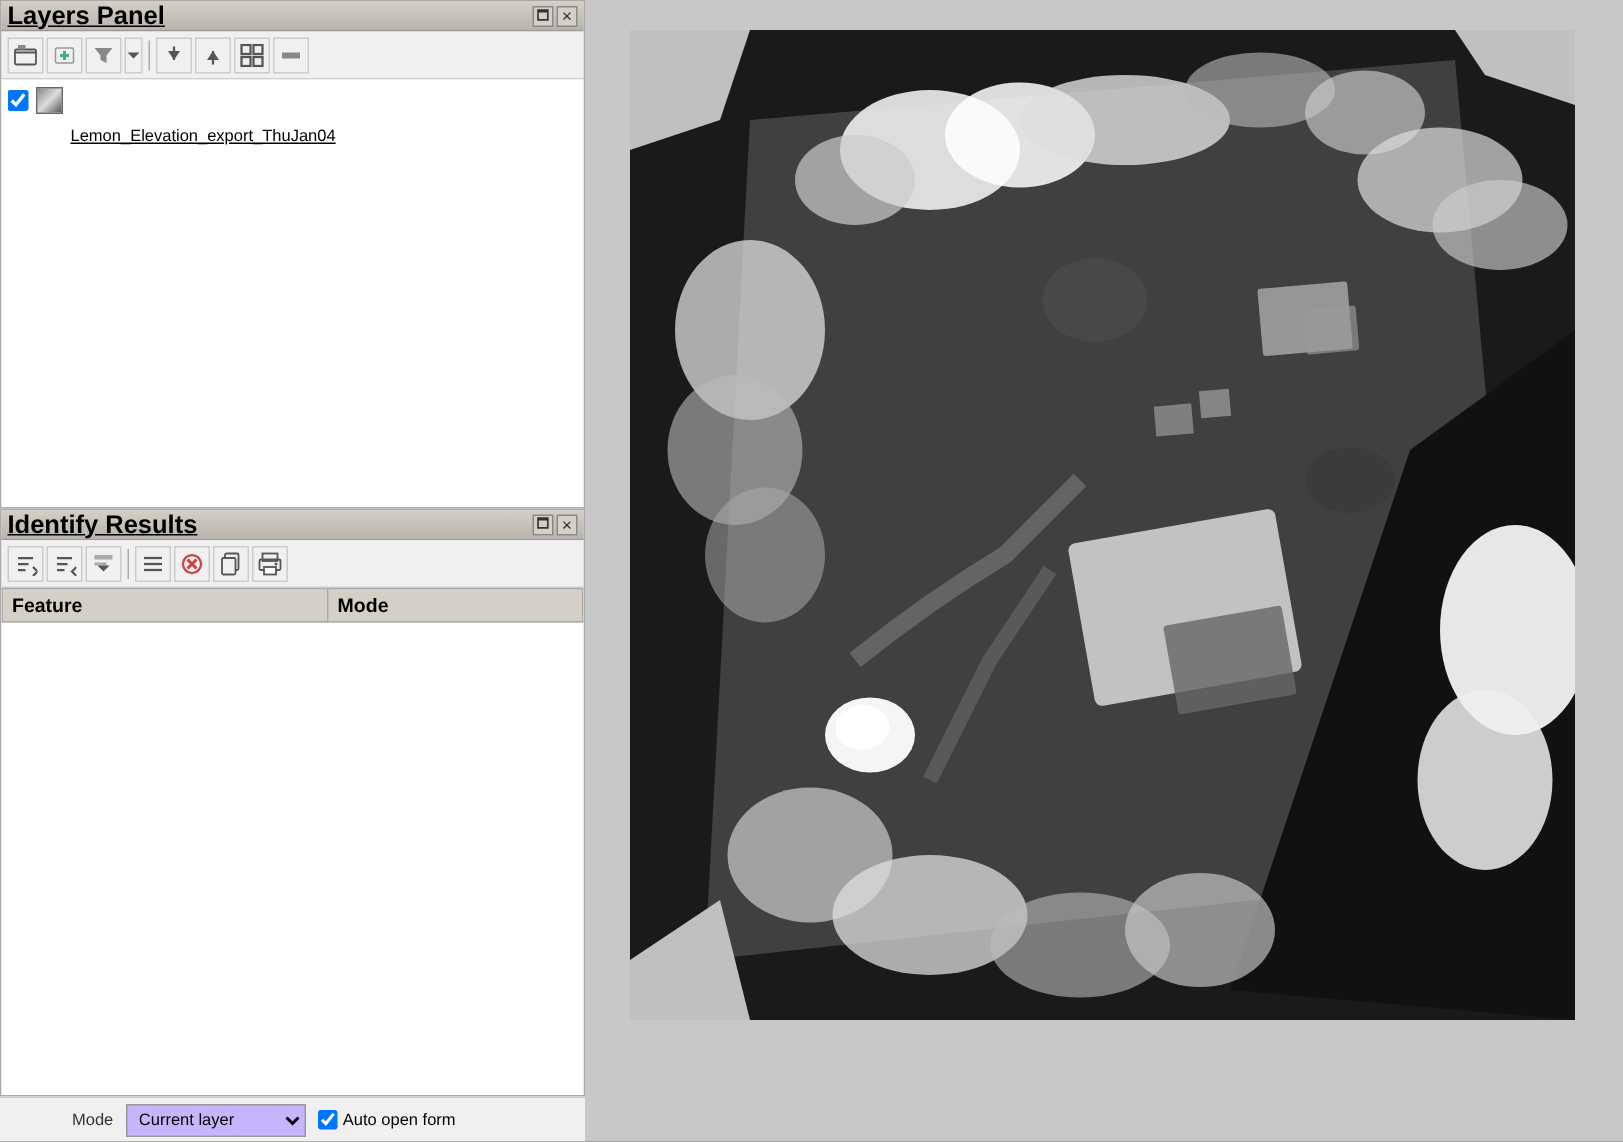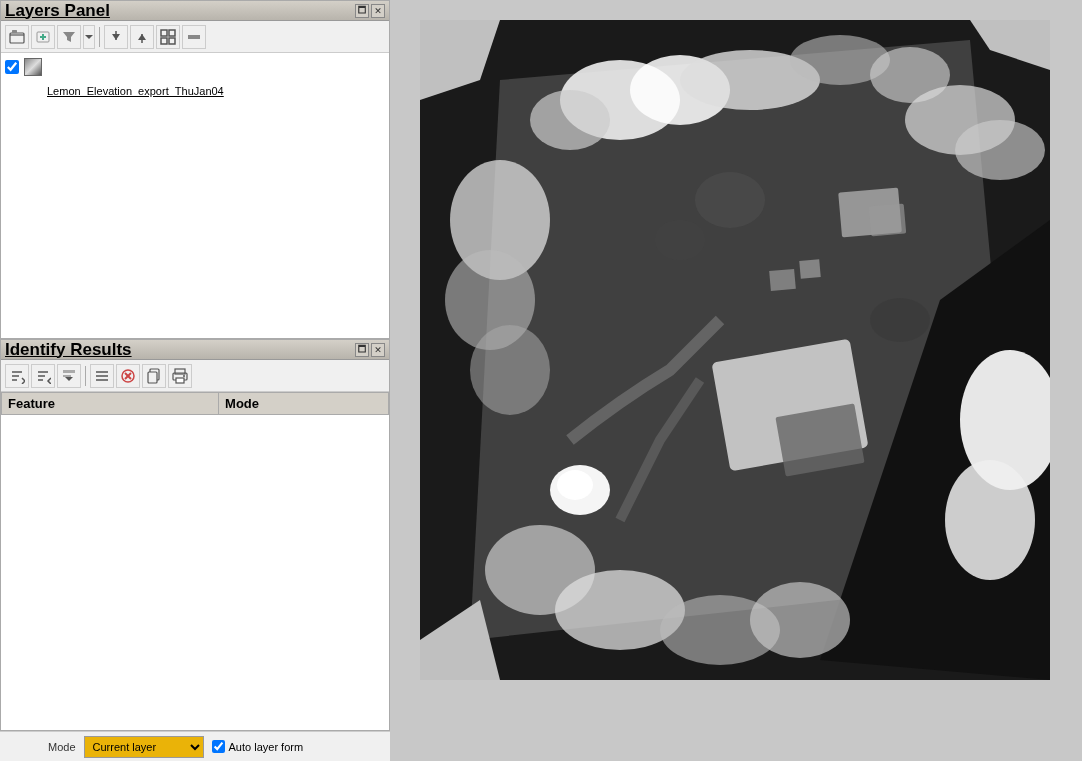--- a/index.html
+++ b/index.html
@@ -202,21 +202,21 @@
     .mode-label {
       font-size: 11px;
       color: #333;
       margin-left: 40px;
     }
 
     .mode-select {
       height: 22px;
       font-size: 11px;
       border: 1px solid #999;
-      background: #eab308;
+      background: #c4b5fd;
       padding: 0 4px;
       min-width: 120px;
     }
 
     .auto-open-check {
       display: flex;
       align-items: center;
       gap: 4px;
       font-size: 11px;
     }
@@ -399,21 +399,21 @@
 
     <div class="status-bar">
       <span class="mode-label">Mode</span>
       <select class="mode-select">
         <option>Current layer</option>
         <option>Top down</option>
         <option>All layers</option>
       </select>
       <div class="auto-open-check">
         <input type="checkbox" checked="" style="">
-        <span>Auto layer form</span>
+        <span>Auto open form</span>
       </div>
     </div>
   </div>
 
   <div class="map-area">
 
     <svg class="elevation-map" viewBox="0 0 630 660" xmlns="http://www.w3.org/2000/svg">
       <defs>
         <filter id="noise">
           <feTurbulence type="turbulence" baseFrequency="0.02" numOctaves="4" result="noise"></feTurbulence>

